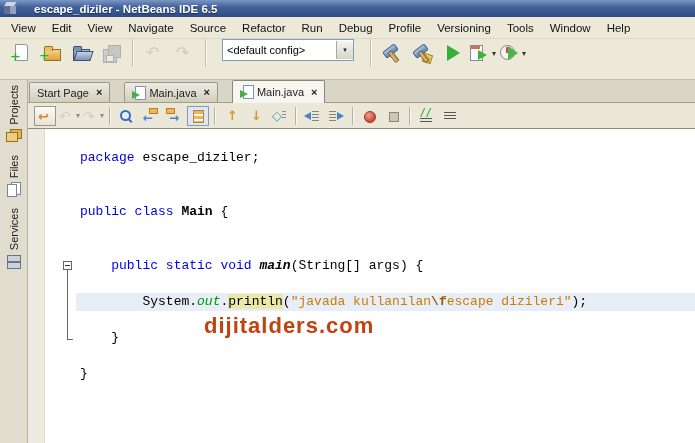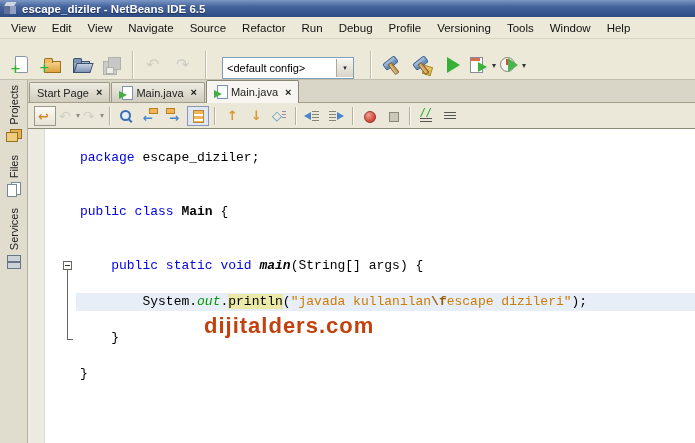--- a/index.html
+++ b/index.html
@@ -1,35 +1,35 @@
 <!DOCTYPE html>
 <html style="--kw: #0000e6; --str: #ce7b00; --esc: #9e5a00; --fld: #009900; --line-hl: #e7eef8; --occ-bg: #ebe9a8;"><head>
 <meta charset="utf-8">
 <style>
   html,body{margin:0;padding:0;background:#fff}
   #win{width:695px;height:443px;position:relative;overflow:hidden;background:#ece9d8;
        font-family:"Liberation Sans",sans-serif;-webkit-font-smoothing:none}
 
   
   .titlebar{height:17px;background:linear-gradient(180deg,#7b97c4 0%,#44639c 40%,#2e4c84 100%);
-            display:flex;align-items:center;padding:0 4px;gap:5px}
+            display:flex;align-items:center;padding:0 4px;gap:17px}
   .titlebar .ttl{color:#fff;font-weight:bold;font-size:11.5px;text-shadow:0 1px 1px #1a2c52;white-space:nowrap}
   .cube{width:13px;height:13px;position:relative;flex:0 0 13px}
   .cube::before{content:"";position:absolute;left:1px;top:0;width:10px;height:5px;background:#cfd6e2;
                 transform:skewX(-30deg)}
   .cube::after{content:"";position:absolute;left:0;top:4px;width:6px;height:8px;background:#5d6f96}
   .cube i{position:absolute;left:6px;top:4px;width:6px;height:8px;background:#8fa0c2}
 
   
   .menubar{height:21px;display:flex;align-items:center;background:#ece9d8;font-size:11.5px;
            border-bottom:1px solid #d9d6c6;padding-left:3px;color:#111}
   .menu-item{padding:3px 8px;white-space:nowrap}
 
   
-  .toolbar{height:40px;display:flex;align-items:flex-end;background:#ece9d8;border-bottom:1px solid #c2bead;
+  .toolbar{height:40px;display:flex;align-items:flex-start;background:#ece9d8;border-bottom:1px solid #c2bead;
            padding-left:6px}
   .tsep{width:1px;height:28px;background:#c2beac;box-shadow:1px 0 0 #fcfbf6;margin:0 6px;flex:0 0 1px}
   .tbtn{width:28px;height:28px;display:flex;align-items:center;justify-content:center;background:none;
         border:1px solid transparent;padding:0;margin:0 1px;cursor:default}
   .tbtn.disabled{opacity:.55;filter:grayscale(.7)}
   .caret{font-family:"DejaVu Sans",sans-serif;font-size:8px;color:#333;margin-left:2px}
 
   .icn{position:relative;width:22px;height:22px;display:inline-block;flex:0 0 22px}
   .icn::before,.icn::after,.icn i{content:"";position:absolute;display:block}
 
@@ -74,21 +74,21 @@
   .s-projects::after{left:0;top:3px;width:10px;height:8px;background:#f0cc80;border:1px solid #97701c}
   .s-files::before{left:5px;top:0;width:8px;height:11px;background:#fff;border:1px solid #7a869a}
   .s-files::after{left:1px;top:2px;width:8px;height:11px;background:#fdfdfb;border:1px solid #7a869a}
   .s-services::before{left:1px;top:1px;width:12px;height:5px;background:#ccd2da;border:1px solid #6a7488}
   .s-services::after{left:1px;top:8px;width:12px;height:5px;background:#ccd2da;border:1px solid #6a7488}
 
   .main{flex:1;display:flex;flex-direction:column;min-width:0}
 
   
   .tabrow{height:22px;background:#d9d6c7;display:flex;align-items:flex-end;padding-left:1px;
-          border-bottom:1px solid #a19e8a;gap:1px}
+          border-bottom:1px solid #a19e8a;gap:14px}
   .tab{height:19px;display:flex;align-items:center;gap:4px;padding:0 7px;font-size:11px;color:#222;
        background:linear-gradient(#eeece2,#d0cdbd);border:1px solid #9c9a86;border-bottom:none;
        border-radius:2px 2px 0 0;cursor:default;white-space:nowrap}
   .tab.sel{background:#f7f5ef;height:22px;margin-bottom:-1px;border-color:#8a8874}
   .tab .x{font:bold 11px/1 "Liberation Sans",sans-serif;color:#1a1a1a;margin-left:3px}
   .jico{position:relative;width:13px;height:14px;flex:0 0 13px}
   .jico::before{content:"";position:absolute;left:3px;top:0;width:9px;height:12px;background:#fff;border:1px solid #7a93b8}
   .jico::after{content:"";position:absolute;left:0;top:5px;width:0;height:0;border-left:8px solid #44b044;
                border-top:4px solid transparent;border-bottom:4px solid transparent}
 

